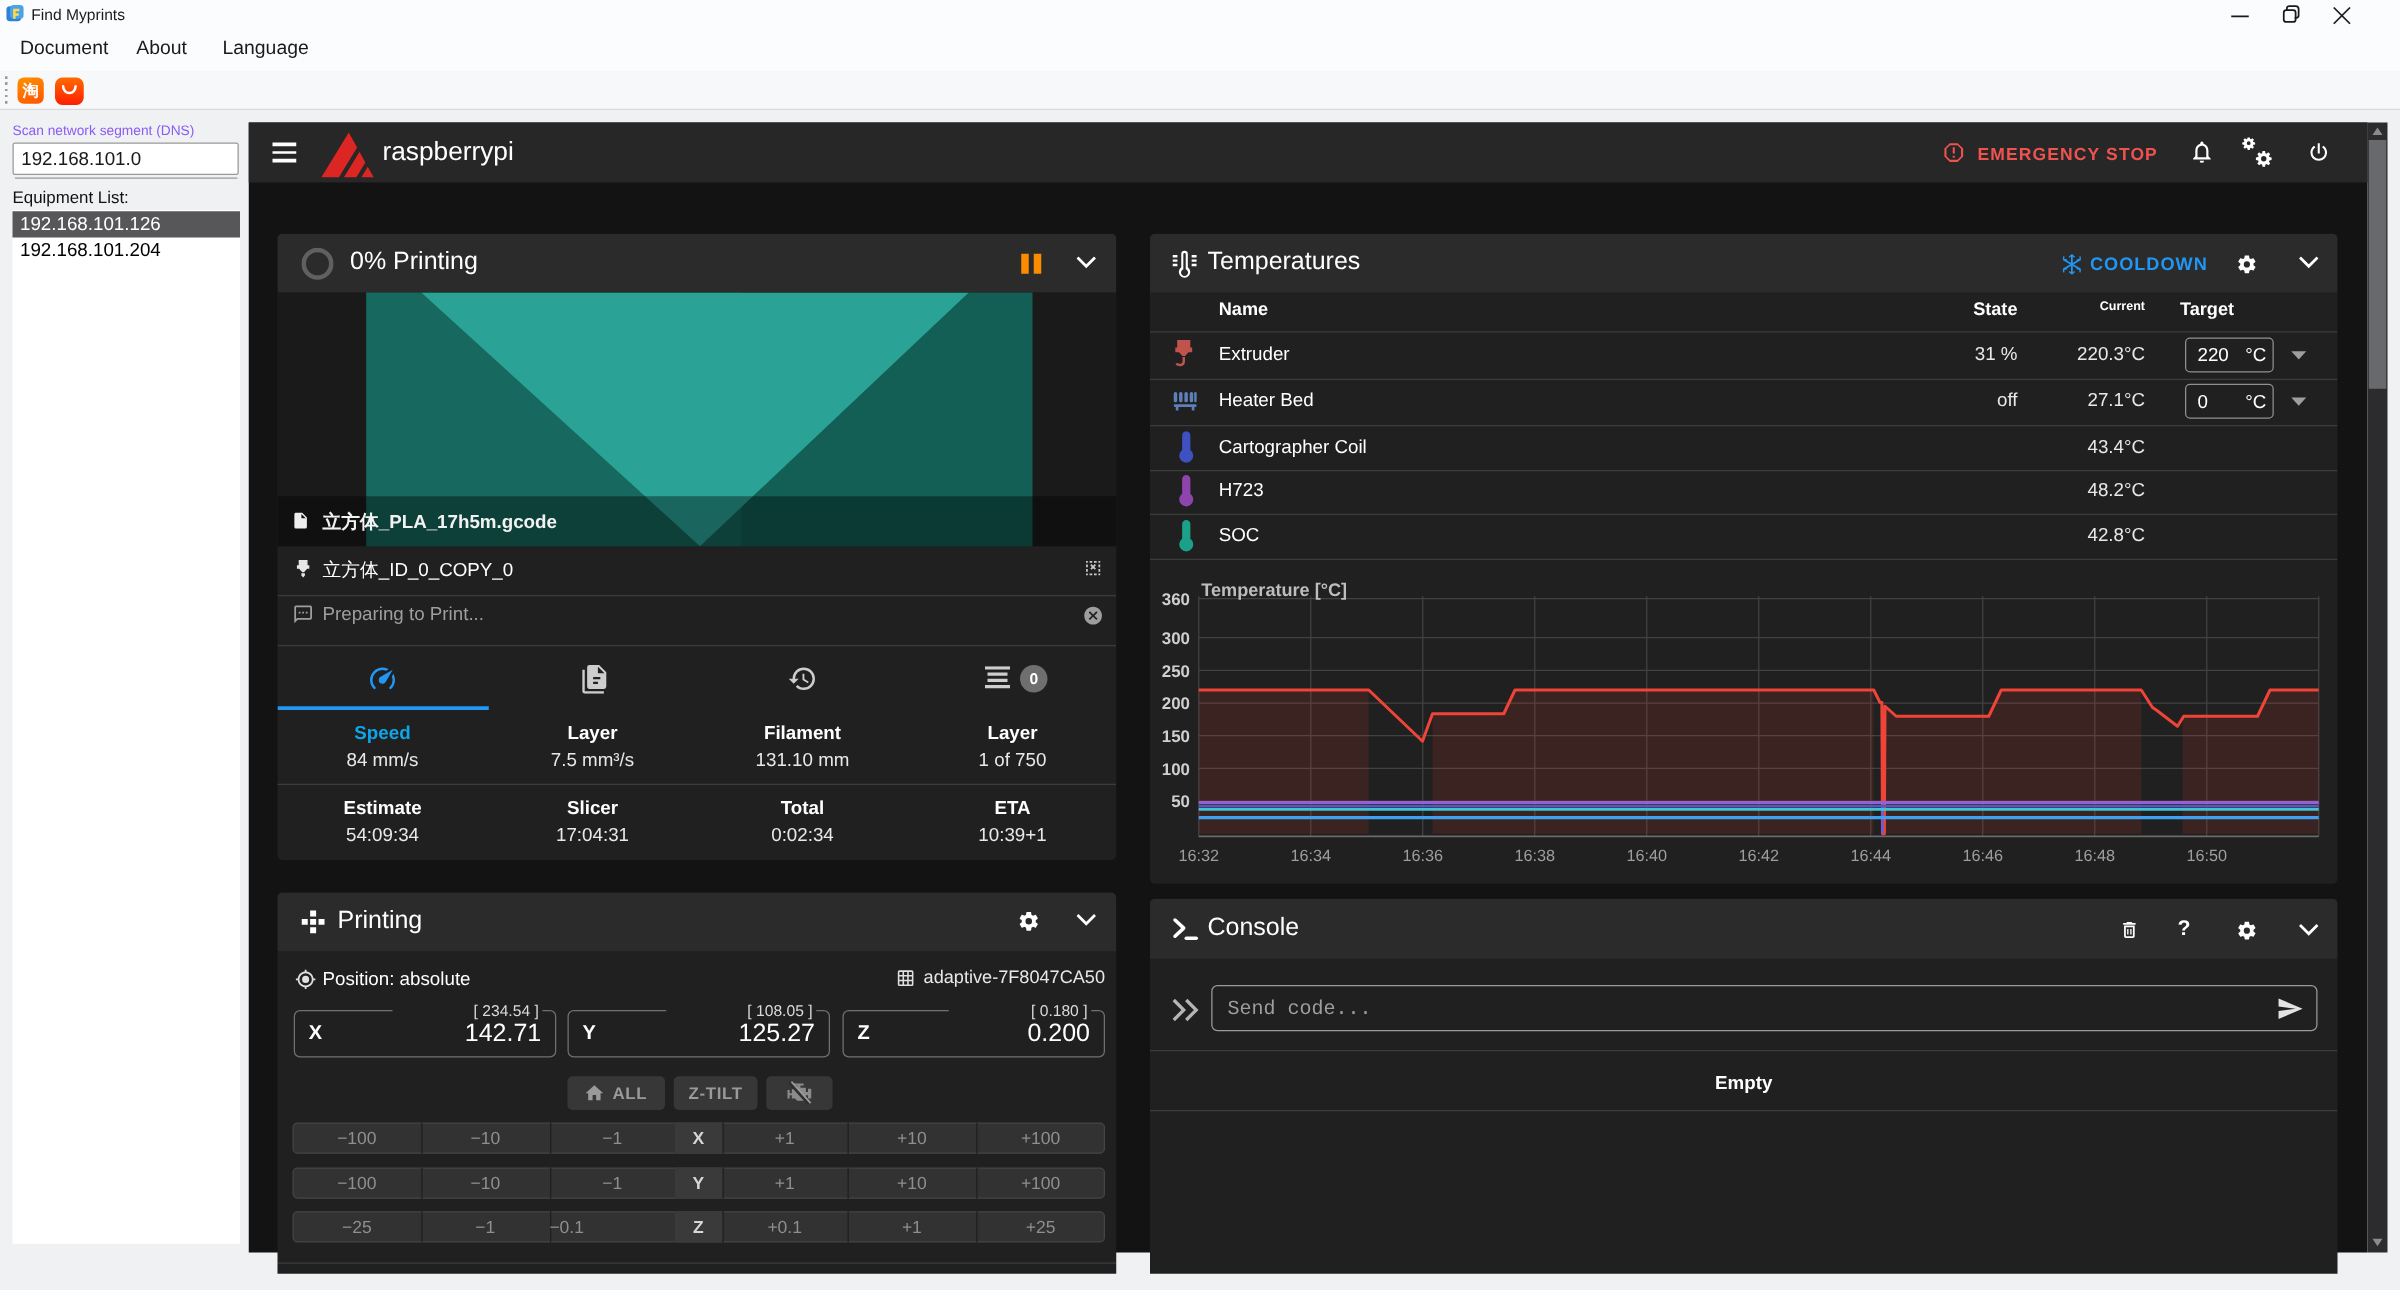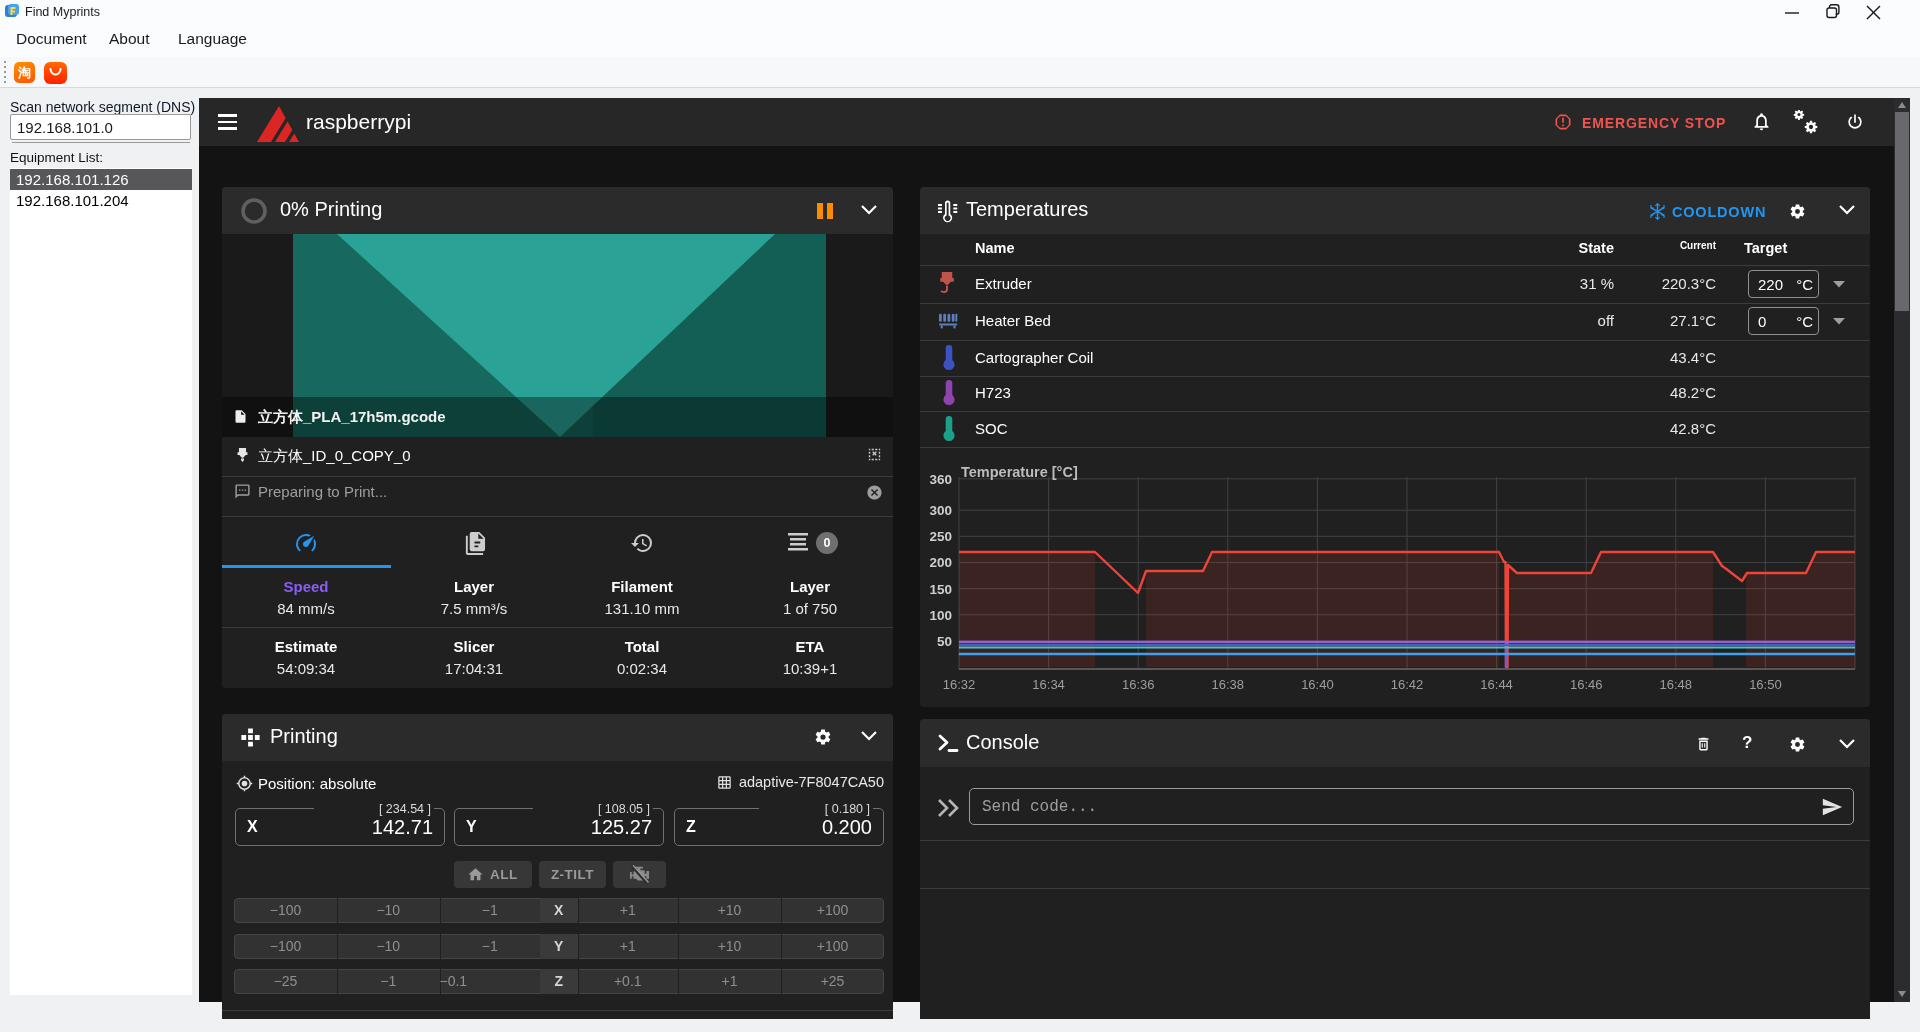--- a/index.html
+++ b/index.html
@@ -39,21 +39,21 @@
 <div class="abs" style="left:178px;top:30px;font-size:15.5px;color:#1a1a1a;">Language</div>
 
 <div class="abs" style="left:4px;top:61px;width:2px;height:22px;background-image:repeating-linear-gradient(#9a9a9a 0 2px, transparent 2px 5px);"></div>
 <div class="abs" style="left:14px;top:62px;width:21px;height:21px;border-radius:5px;background:linear-gradient(160deg,#ff9000,#ff5500);"></div>
 <div class="abs" style="left:14px;top:62px;width:21px;height:21px;text-align:center;color:#fff;font-size:13px;font-weight:bold;line-height:21px;">淘</div>
 <div class="abs" style="left:44px;top:62px;width:23px;height:22px;border-radius:6px;background:linear-gradient(180deg,#ff6a00,#ff1e00);"></div>
 <svg class="ic" style="left:44px;top:62px" width="23" height="22" viewBox="0 0 23 22">
     <path d="M6.5 7 a5 5.5 0 0 0 10 0" fill="none" stroke="#fff" stroke-width="2" stroke-linecap="round"></path>
   </svg>
 
-<div class="abs" style="left:10px;top:99px;font-size:14px;color:#0f172a;">Scan network segment (DNS)</div>
+<div class="abs" style="left:10px;top:99px;font-size:11px;color:#8b5cf6;">Scan network segment (DNS)</div>
 <div class="abs" style="left:10px;top:114px;width:181px;height:26px;background:#fff;border:1px solid #999;border-radius:2px;"></div>
 <div class="abs" style="left:17px;top:119px;font-size:15px;color:#1a1a1a;">192.168.101.0</div>
 <div class="abs" style="left:12px;top:142px;width:178px;height:1px;background:#9a9a9a;"></div>
 <div class="abs" style="left:10px;top:150px;font-size:13.5px;color:#111;">Equipment List:</div>
 <div class="abs" style="left:10px;top:168px;width:182px;height:827px;background:#fff;"></div>
 <div class="abs" style="left:10px;top:169px;width:182px;height:21px;background:#57575a;"></div>
 <div class="abs" style="left:16px;top:171px;font-size:15px;color:#fff;">192.168.101.126</div>
 <div class="abs" style="left:16px;top:192px;font-size:15px;color:#000;">192.168.101.204</div>
 
 <div class="abs" style="left:199px;top:98px;width:1695px;height:904px;background:#131313;"></div>
@@ -147,21 +147,21 @@
     </svg>
   <svg class="ic" style="left:408px;top:344px" width="24" height="24" viewBox="0 0 24 24">
       <path fill="#cdcdcd" d="M13.5,8H12V13L16.28,15.54L17,14.33L13.5,12.25V8M13,3A9,9 0 0,0 4,12H1L4.96,16.03L9,12H6A7,7 0 0,1 13,5A7,7 0 0,1 20,12A7,7 0 0,1 13,19C11.07,19 9.32,18.21 8.06,16.94L6.64,18.36C8.27,20 10.5,21 13,21A9,9 0 0,0 22,12A9,9 0 0,0 13,3"></path>
     </svg>
   <svg class="ic" style="left:564px;top:346px" width="24" height="20" viewBox="0 0 24 20">
       <path fill="#cdcdcd" d="M2 0 H22 V2.5 H2 Z M4 5 H20 V7.5 H4 Z M4 10 H20 V12.5 H4 Z M2 15 H22 V17.5 H2 Z"></path>
     </svg>
   <div class="abs" style="left:594px;top:345px;width:22px;height:22px;border-radius:50%;background:#6f6f70;color:#fff;font-size:12.5px;font-weight:bold;text-align:center;line-height:22px;">0</div>
   <div class="abs" style="left:0;top:378px;width:169px;height:3px;background:#2196f3;"></div>
 
-  <div class="abs" style="left:0;top:391px;width:168px;text-align:center;font-size:15px;font-weight:bold;color:#8b5cf6;">Speed</div>
+  <div class="abs" style="left:0;top:391px;width:168px;text-align:center;font-size:15px;font-weight:bold;color:#0ea5e9;">Speed</div>
   <div class="abs" style="left:168px;top:391px;width:168px;text-align:center;font-size:15px;font-weight:bold;color:#fff;">Layer</div>
   <div class="abs" style="left:336px;top:391px;width:168px;text-align:center;font-size:15px;font-weight:bold;color:#fff;">Filament</div>
   <div class="abs" style="left:504px;top:391px;width:168px;text-align:center;font-size:15px;font-weight:bold;color:#fff;">Layer</div>
   <div class="abs" style="left:0;top:413px;width:168px;text-align:center;font-size:15px;color:#e8e8e8;">84 mm/s</div>
   <div class="abs" style="left:168px;top:413px;width:168px;text-align:center;font-size:15px;color:#e8e8e8;">7.5 mm³/s</div>
   <div class="abs" style="left:336px;top:413px;width:168px;text-align:center;font-size:15px;color:#e8e8e8;">131.10 mm</div>
   <div class="abs" style="left:504px;top:413px;width:168px;text-align:center;font-size:15px;color:#e8e8e8;">1 of 750</div>
   <div class="divider" style="left:0;top:440px;width:671px;"></div>
 
   <div class="abs" style="left:0;top:451px;width:168px;text-align:center;font-size:15px;font-weight:bold;color:#fff;">Estimate</div>
@@ -435,14 +435,15 @@
         <path d="M2 1 L10 9 L2 17"></path>
         <path d="M12 1 L20 9 L12 17"></path>
       </g>
     </svg>
   <div class="abs" style="left:49px;top:69px;width:885px;height:37px;border:1.5px solid #9a9a9a;border-radius:5px;"></div>
   <div class="abs" style="left:62px;top:79px;font-family:'Liberation Mono',monospace;font-size:16px;color:#9e9e9e;">Send code...</div>
   <svg class="ic" style="left:901px;top:77px" width="22" height="22" viewBox="0 0 24 24">
       <path fill="#e3e3e3" d="M2,21L23,12L2,3V10L17,12L2,14V21Z"></path>
     </svg>
   <div class="divider" style="left:0;top:121px;width:950px;"></div>
+  <div class="abs" style="left:0;top:139px;width:950px;text-align:center;font-size:15px;font-weight:bold;color:#fff;">Empty</div>
   <div class="divider" style="left:0;top:169px;width:950px;"></div>
 </div>
 
 </body></html>

